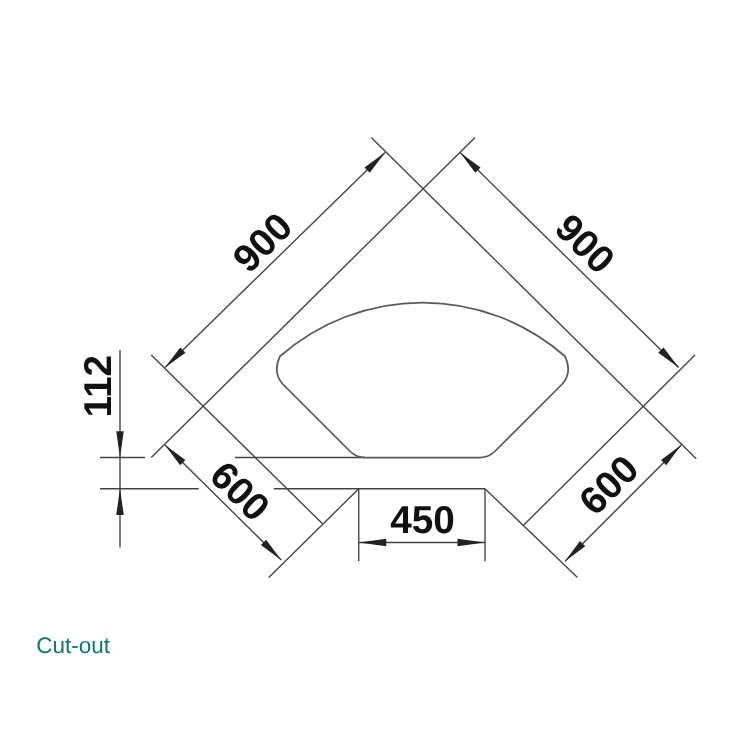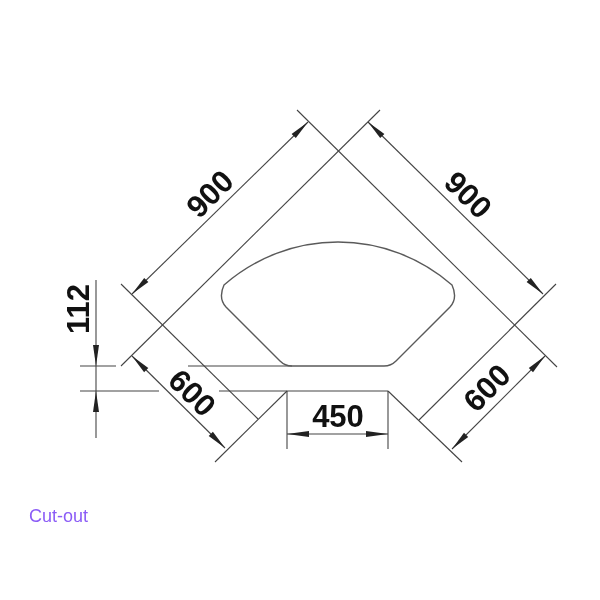--- a/index.html
+++ b/index.html
@@ -41,21 +41,21 @@
       font-size: 31px;
       fill: #111111;
     }
     .caption {
       position: absolute;
       left: 29px;
       top: 506px;
       font-family: "Liberation Sans", sans-serif;
       font-size: 18px;
       line-height: 20px;
-      color: #8b5cf6;
+      color: #0f766e;
       white-space: nowrap;
     }
   </style>
 </head>
 <body>
 
 <svg id="drawing" viewBox="0 0 600 600" xmlns="http://www.w3.org/2000/svg">
 
   <g>
     <line class="ln" x1="380" y1="110" x2="121" y2="366"></line>

